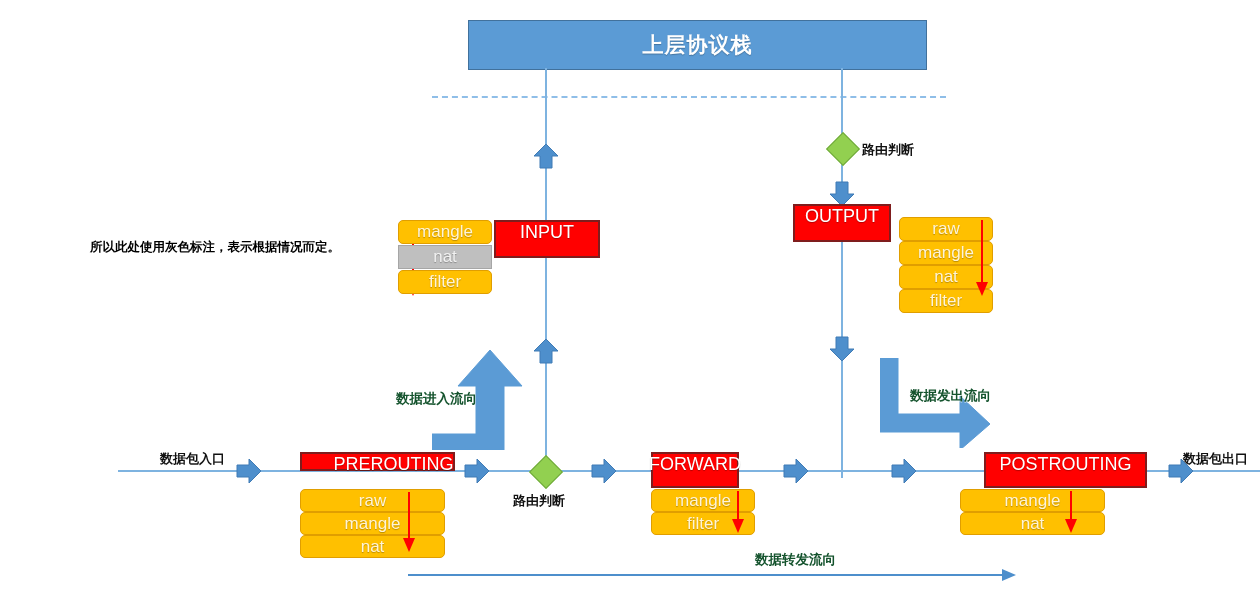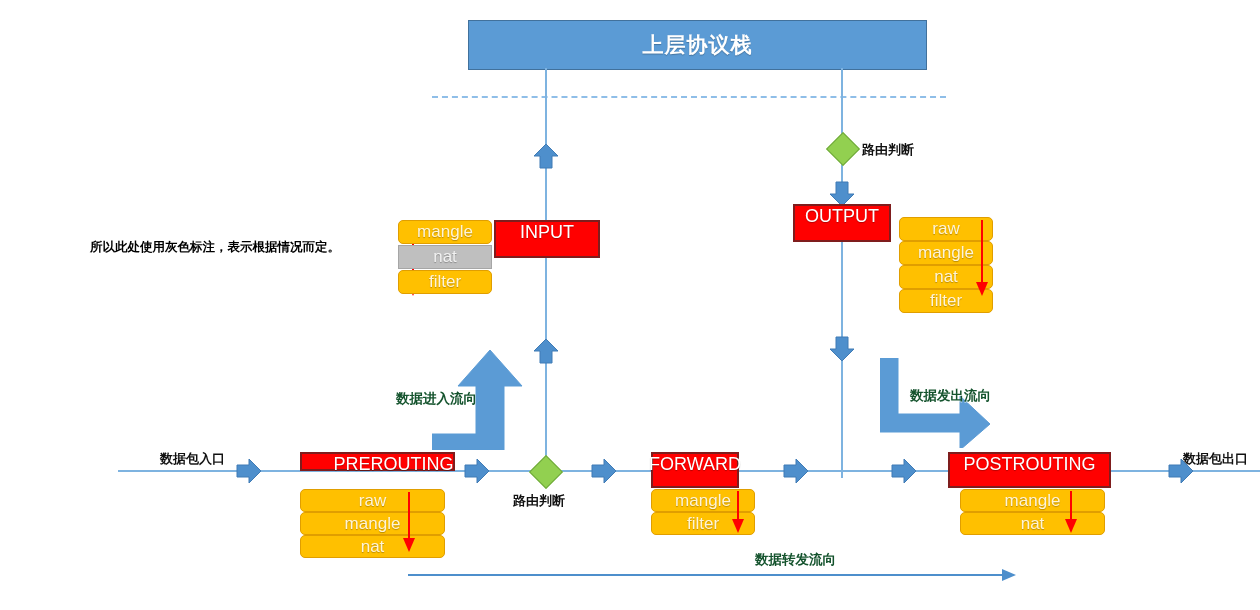--- a/index.html
+++ b/index.html
@@ -273,21 +273,21 @@
       <polygon points="25,13 13,25 13,19 1,19 1,7 13,7 13,1" fill="#4E8FCC" stroke="#3F7BB5" stroke-width="1"></polygon>
     </svg>
   </div>
 
   <div class="abs chev" style="left:891px; top:458px;">
     <svg width="26" height="26" viewBox="0 0 26 26">
       <polygon points="25,13 13,25 13,19 1,19 1,7 13,7 13,1" fill="#4E8FCC" stroke="#3F7BB5" stroke-width="1"></polygon>
     </svg>
   </div>
 
-  <div class="abs chain" style="left:948px; top:452px; width:163px; height:36px;">
+  <div class="abs chain" style="left:984px; top:452px; width:163px; height:36px;">
     <span>POSTROUTING</span>
   </div>
   <div class="abs" style="left:960px; top:489px;">
     <div class="abs tbl" style="left:0px; top:0px; width:145px; height:23px;">
       <span>mangle</span>
     </div>
     <div class="abs tbl" style="left:0px; top:23px; width:145px; height:23px;">
       <span>nat</span>
     </div>
     <div class="abs ordarrow" style="left:104px; top:2px;">

